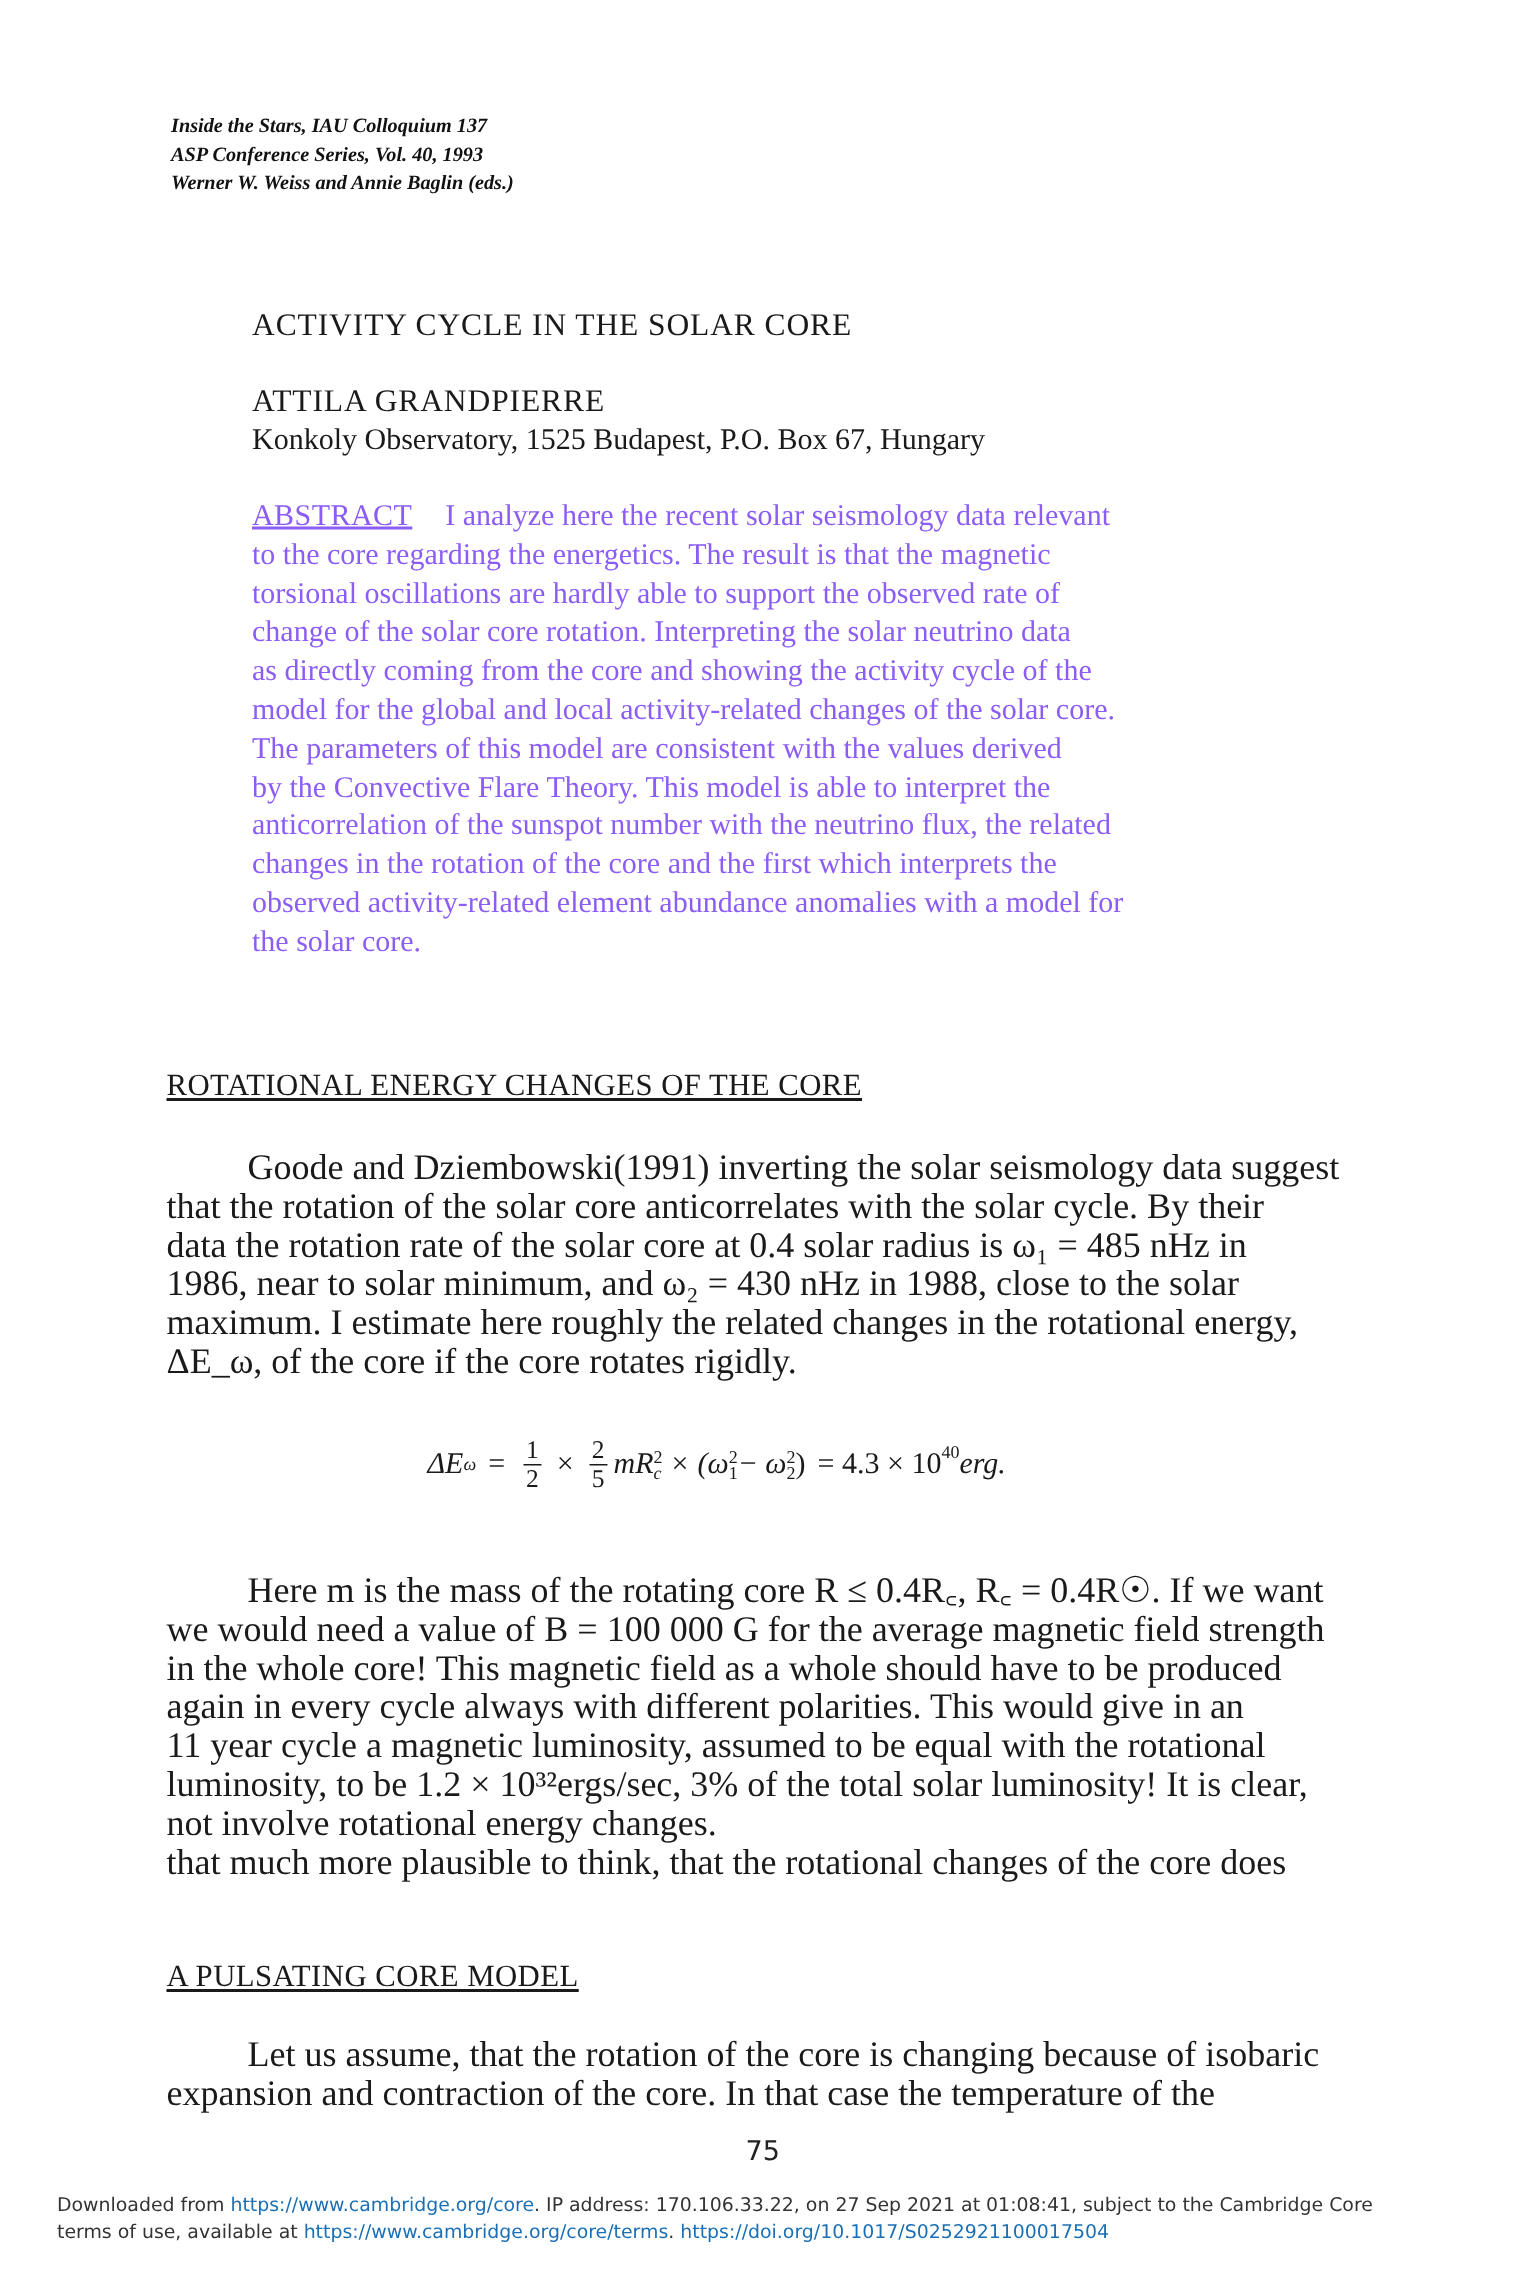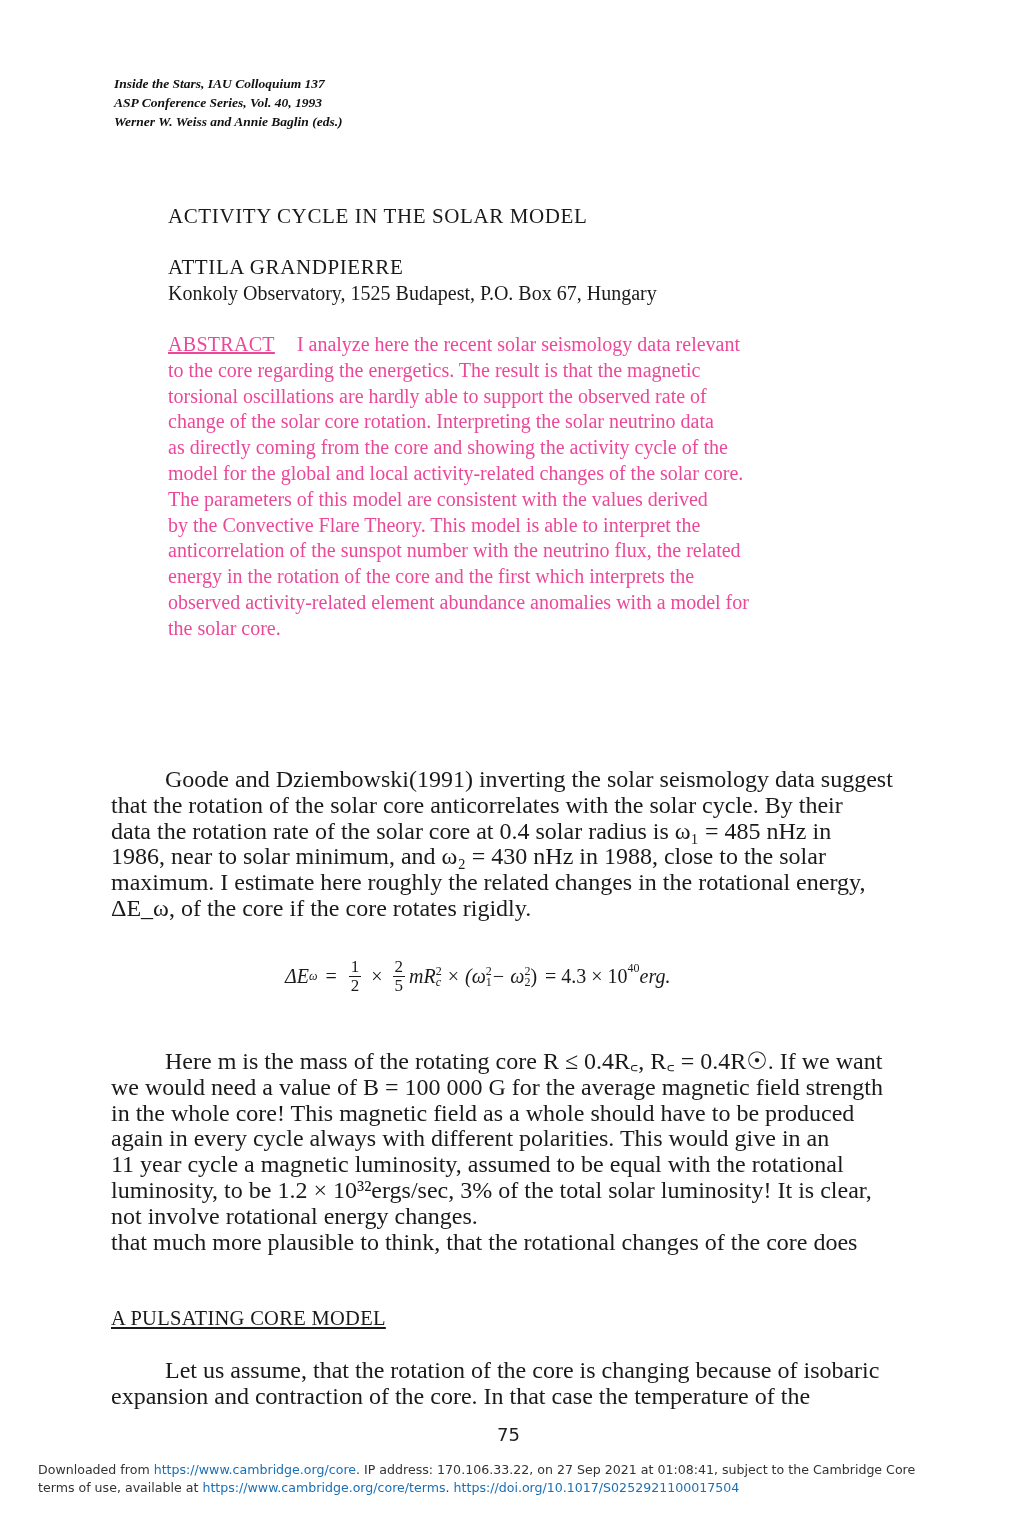--- a/index.html
+++ b/index.html
@@ -6,21 +6,21 @@
   body { width: 1020px; height: 1530px; position: relative; overflow: hidden; color: #1a1a1a; }
   .page { position: absolute; left: 0; top: 0; width: 1020px; height: 1092px; }
 
   .running-head { position: absolute; left: 114px; top: 74px; font-family: "Liberation Serif", serif; font-style: italic; font-weight: bold; font-size: 13.5px; line-height: 19px; color: #111; }
   .running-head div { white-space: nowrap; }
 
   .title { position: absolute; left: 168px; top: 204px; font-family: "Liberation Serif", serif; font-size: 21px; letter-spacing: 0.6px; color: #1a1a1a; white-space: nowrap; }
   .author { position: absolute; left: 168px; top: 255px; font-family: "Liberation Serif", serif; font-size: 21px; letter-spacing: 0.6px; color: #1a1a1a; white-space: nowrap; }
   .affiliation { position: absolute; left: 168px; top: 282px; font-family: "Liberation Serif", serif; font-size: 20px; color: #1a1a1a; white-space: nowrap; }
 
-  .abstract { position: absolute; left: 168px; top: 332px; width: 740px; font-family: "Liberation Serif", serif; font-size: 20px; line-height: 25.8px; color: #ec4899; }
+  .abstract { position: absolute; left: 168px; top: 332px; width: 740px; font-family: "Liberation Serif", serif; font-size: 20px; line-height: 25.8px; color: #8b5cf6; }
   .abstract .line { white-space: nowrap; }
   .abstract-label { text-decoration: underline; margin-right: 22px; letter-spacing: 0.3px; }
 
   .section-head { position: absolute; left: 111px; font-family: "Liberation Serif", serif; font-size: 20.5px; letter-spacing: 0.3px; text-decoration: underline; color: #1a1a1a; white-space: nowrap; }
   .sec1 { top: 713px; }
   .sec2 { top: 1307px; }
 
   .para { position: absolute; left: 111px; width: 800px; font-family: "Liberation Serif", serif; font-size: 24px; line-height: 25.8px; color: #1a1a1a; }
   .para .line { white-space: nowrap; }
   .para .indent { padding-left: 54px; }
@@ -43,39 +43,40 @@
 <body>
 
 <div class="page">
 
   <div class="running-head">
     <div>Inside the Stars, IAU Colloquium 137</div>
     <div>ASP Conference Series, Vol. 40, 1993</div>
     <div>Werner W. Weiss and Annie Baglin (eds.)</div>
   </div>
 
-  <div class="title">ACTIVITY CYCLE IN THE SOLAR MODEL</div>
+  <div class="title">ACTIVITY CYCLE IN THE SOLAR CORE</div>
   <div class="author">ATTILA GRANDPIERRE</div>
   <div class="affiliation">Konkoly Observatory, 1525 Budapest, P.O. Box 67, Hungary</div>
 
   <div class="abstract">
     <div class="line"><span class="abstract-label">ABSTRACT</span><span>I analyze here the recent solar seismology data relevant</span></div>
     <div class="line">to the core regarding the energetics. The result is that the magnetic</div>
     <div class="line">torsional oscillations are hardly able to support the observed rate of</div>
     <div class="line">change of the solar core rotation. Interpreting the solar neutrino data</div>
     <div class="line">as directly coming from the core and showing the activity cycle of the</div>
     <div class="line">model for the global and local activity-related changes of the solar core.</div>
     <div class="line">The parameters of this model are consistent with the values derived</div>
     <div class="line">by the Convective Flare Theory. This model is able to interpret the</div>
     <div class="line">anticorrelation of the sunspot number with the neutrino flux, the related</div>
-    <div class="line">energy in the rotation of the core and the first which interprets the</div>
+    <div class="line">changes in the rotation of the core and the first which interprets the</div>
     <div class="line">observed activity-related element abundance anomalies with a model for</div>
     <div class="line">the solar core.</div>
   </div>
 
+  <div class="section-head sec1">ROTATIONAL ENERGY CHANGES OF THE CORE</div>
 
   <div class="para p1">
     <div class="line indent">Goode and Dziembowski(1991) inverting the solar seismology data suggest</div>
     <div class="line">that the rotation of the solar core anticorrelates with the solar cycle. By their</div>
     <div class="line">data the rotation rate of the solar core at 0.4 solar radius is ω₁ = 485 nHz in</div>
     <div class="line">1986, near to solar minimum, and ω₂ = 430 nHz in 1988, close to the solar</div>
     <div class="line">maximum. I estimate here roughly the related changes in the rotational energy,</div>
     <div class="line">ΔE_ω, of the core if the core rotates rigidly.</div>
   </div>
 

